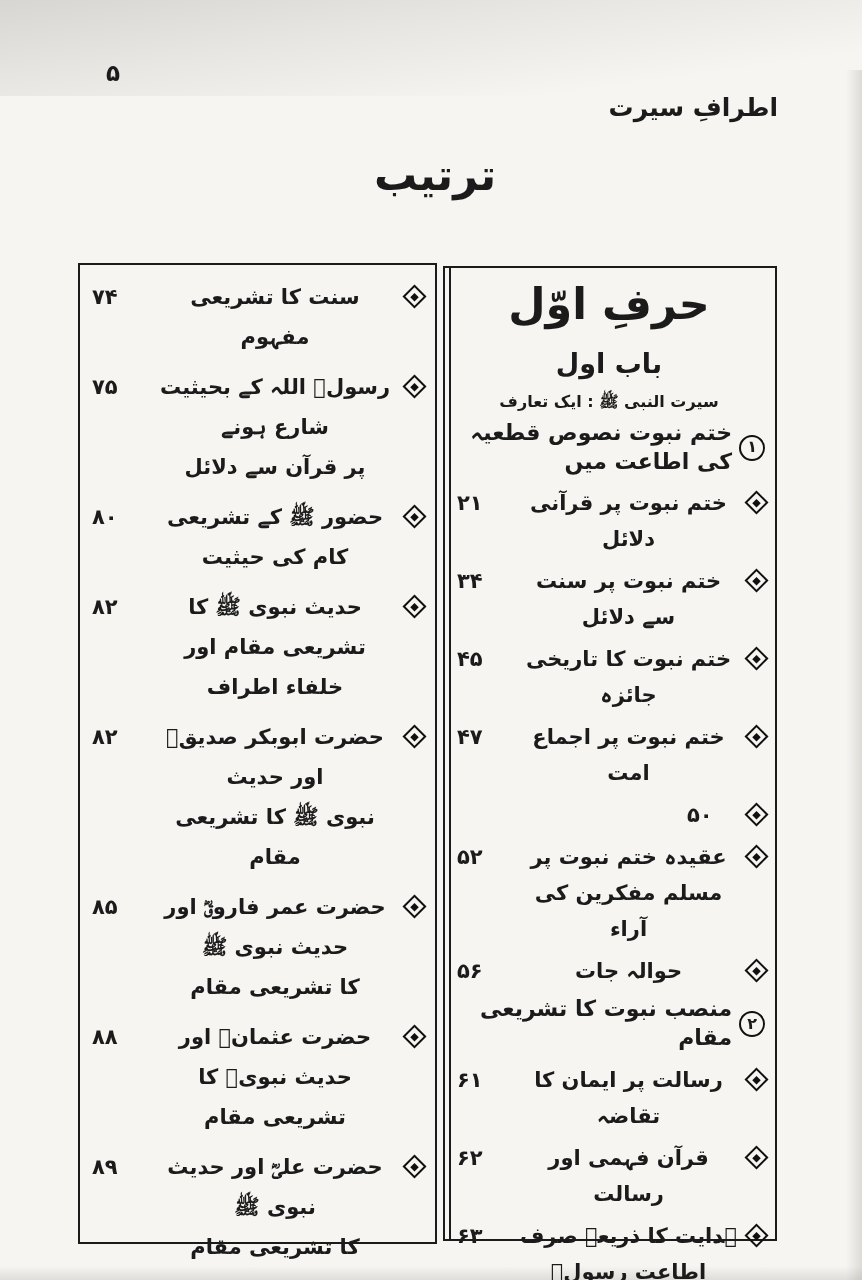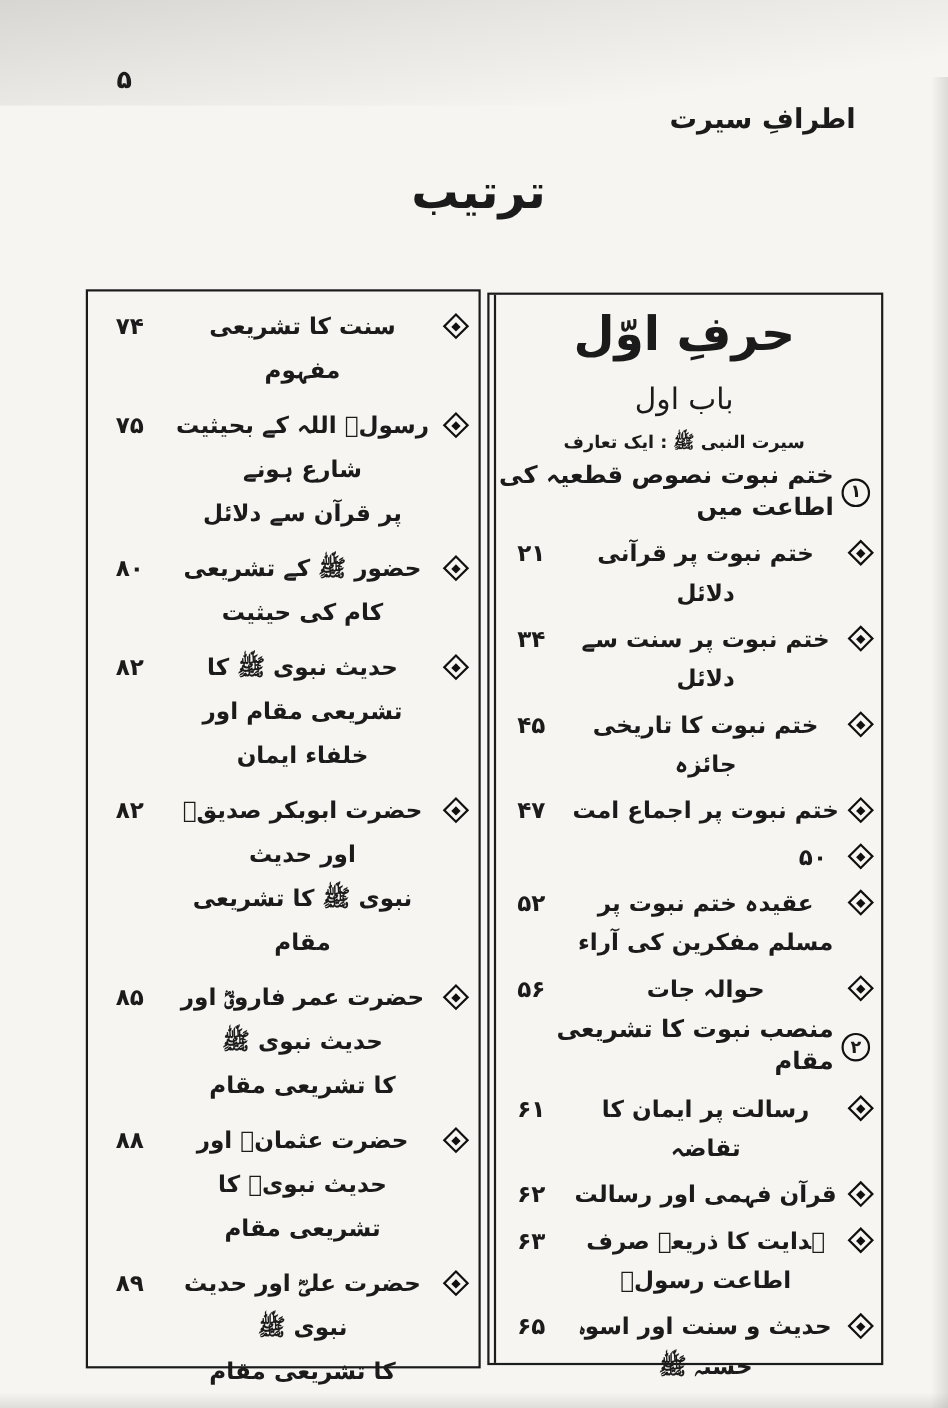--- a/index.html
+++ b/index.html
@@ -36,43 +36,43 @@
     position:absolute;top:146px;left:0;width:100%;
     text-align:center;font-size:43px;font-weight:bold;
     margin:4px;letter-spacing:0;
   }
   
   .box{
     position:absolute;border:2.5px solid #1b1b1b;
     box-sizing:border-box;background:transparent;
   }
   .box-left{left:78px;top:263px;width:359px;height:981px;padding:12px 12px 0 8px;}
-  .box-right{left:443px;top:266px;width:360px;height:975px;padding:8px 10px 0 8px;}
+  .box-right{left:443px;top:266px;width:334px;height:975px;padding:8px 10px 0 8px;}
   .box-right::before{ 
     content:"";position:absolute;top:0;bottom:0;left:4px;width:2px;background:#1b1b1b;
   }
   
   .rc-heading{text-align:center;font-size:43px;font-weight:bold;line-height:1.25;margin:2px 0 14px;}
-  .rc-chapter{text-align:center;font-size:27px;font-weight:normal;line-height:1.3;margin:0 0 10px;}
+  .rc-chapter{text-align:center;font-size:27px;font-weight:bold;line-height:1.3;margin:0 0 10px;}
   .rc-sub{text-align:center;font-size:16px;font-weight:bold;line-height:1.4;margin:0 0 6px;}
   .sec-head{
     display:flex;direction:rtl;justify-content:center;align-items:center;
     gap:7px;font-size:22px;font-weight:bold;margin:4px 0 9px;line-height:1.3;
   }
   .circ{
     width:26px;height:26px;border:2px solid #111;border-radius:50%;
     display:inline-flex;align-items:center;justify-content:center;
     font-size:16px;flex:0 0 auto;box-sizing:border-box;
   }
   
   .entry{display:flex;direction:rtl;align-items:flex-start;gap:9px;}
   .box-right .entry{font-size:21px;line-height:36px;margin-bottom:6px;}
   .box-left  .entry{font-size:21px;line-height:40px;margin-bottom:10px;}
   .etext{flex:1 1 auto;text-align:center;font-weight:bold;}
-  .epage{flex:0 0 52px;font-weight:bold;direction:ltr;text-align:center;padding-left:4px;}
+  .epage{flex:0 0 52px;font-weight:bold;direction:ltr;text-align:left;padding-left:4px;}
   .bullet{
     flex:0 0 auto;width:13px;height:13px;border:2.5px solid #101010;
     transform:rotate(45deg);position:relative;box-sizing:content-box;
   }
   .box-right .bullet{margin-top:9px;}
   .box-left  .bullet{margin-top:11px;}
   .bullet::after{content:"";position:absolute;inset:3.5px;background:#101010;}
 </style>
 </head>
 <body>
@@ -198,21 +198,21 @@
           <span class="bullet"></span>
           <div class="etext">
             <div>حضور ﷺ کے تشریعی کام کی حیثیت</div>
           </div>
           <span class="epage">۸۰</span>
         </div>
         <div class="entry">
           <span class="bullet"></span>
           <div class="etext">
             <div>حدیث نبوی ﷺ کا تشریعی مقام اور</div>
-            <div>خلفاء ایمان</div>
+            <div>خلفاء اطراف</div>
           </div>
           <span class="epage">۸۲</span>
         </div>
         <div class="entry">
           <span class="bullet"></span>
           <div class="etext">
             <div>حضرت ابوبکر صدیقؓ اور حدیث</div>
             <div>نبوی ﷺ کا تشریعی مقام</div>
           </div>
           <span class="epage">۸۲</span>

